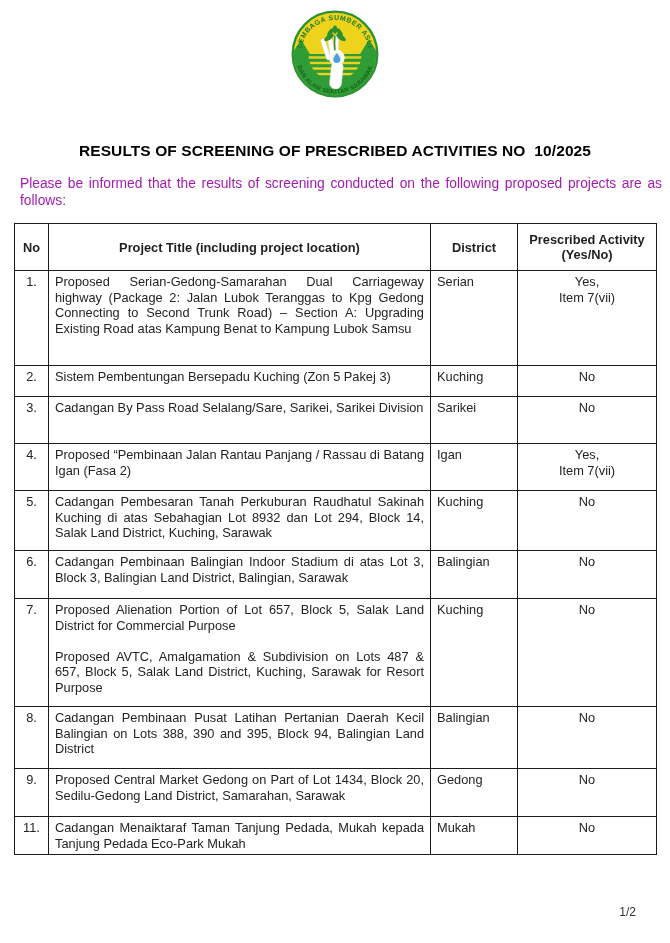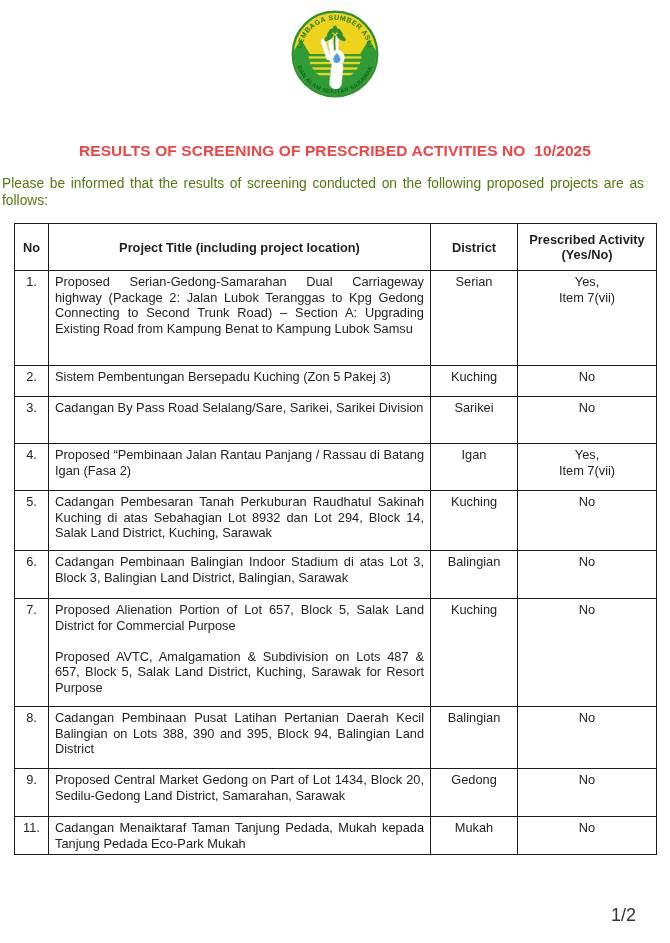--- a/index.html
+++ b/index.html
@@ -4,25 +4,25 @@
 <style>
   html,body{margin:0;padding:0;}
   body{
     width:670px;height:943px;background:#ffffff;position:relative;overflow:hidden;
     font-family:"Liberation Sans", sans-serif;color:#2a2a2a;
   }
   .logo-wrap{width:100%;text-align:center;padding-top:8px;}
   .logo{width:96px;height:92px;display:inline-block;}
   .doc-title{
     margin:38px 8px 0;text-align:center;font-weight:bold;font-size:15.5px;
-    white-space:pre;color:#ef4444;letter-spacing:0.1px;
+    white-space:pre;color:#000000;letter-spacing:0.1px;
   }
   .intro{
-    margin:15px 2px 0;width:642px;text-align:justify;
-    font-size:13.8px;line-height:17px;color:#4d7c0f;
+    margin:15px 20px 0;width:642px;text-align:justify;
+    font-size:13.8px;line-height:17px;color:#a21caf;
   }
   table.results{
     border-collapse:collapse;table-layout:fixed;
     margin:14px 0 0 14px;width:642px;
   }
   table.results th, table.results td{
     border:1.5px solid #1b1b1b;overflow:hidden;
   }
   table.results th{
     font-size:12.8px;font-weight:bold;text-align:center;vertical-align:middle;
@@ -38,24 +38,24 @@
   tbody tr:nth-child(4){height:47px;}
   tbody tr:nth-child(5){height:60px;}
   tbody tr:nth-child(6){height:48px;}
   tbody tr:nth-child(7){height:108px;}
   tbody tr:nth-child(8){height:62px;}
   tbody tr:nth-child(9){height:48px;}
   tbody tr:nth-child(10){height:31px;}
   tbody tr:nth-child(11){height:46px;padding-left:30px;}
   td.c-no{text-align:center;padding:3px 1px;}
   td.c-title{text-align:justify;white-space:pre-line;}
-  td.c-loc{text-align:center;}
+  td.c-loc{text-align:left;}
   td.c-pa{text-align:center;white-space:pre-line;margin-top:14px;}
   .page-footer{
-    position:absolute;top:905px;right:34px;font-size:18px;color:#333;
+    position:absolute;top:905px;right:34px;font-size:12px;color:#333;
   }
 </style>
 </head>
 <body>
 
 <div class="logo-wrap">
   <svg class="logo" viewBox="0 0 100 100" aria-hidden="true">
     <defs>
       <clipPath id="outerClip">
           <circle cx="50" cy="50" r="45"></circle>
@@ -120,21 +120,21 @@
       <th>No</th>
       <th>Project Title (including project location)</th>
       <th>District</th>
       <th>Prescribed Activity
 (Yes/No)</th>
     </tr>
   </thead>
   <tbody>
   <tr>
     <td class="c-no">1.</td>
-    <td class="c-title">Proposed Serian-Gedong-Samarahan Dual Carriageway highway (Package 2: Jalan Lubok Teranggas to Kpg Gedong Connecting to Second Trunk Road) – Section A: Upgrading Existing Road from Kampung Benat to Kampung Lubok Samsu</td>
+    <td class="c-title">Proposed Serian-Gedong-Samarahan Dual Carriageway highway (Package 2: Jalan Lubok Teranggas to Kpg Gedong Connecting to Second Trunk Road) – Section A: Upgrading Existing Road atas Kampung Benat to Kampung Lubok Samsu</td>
     <td class="c-loc">Serian</td>
     <td class="c-pa">Yes,
 Item 7(vii)</td>
   </tr>
 
   <tr>
     <td class="c-no">2.</td>
     <td class="c-title">Sistem Pembentungan Bersepadu Kuching (Zon 5 Pakej 3)</td>
     <td class="c-loc">Kuching</td>
     <td class="c-pa">No</td>

